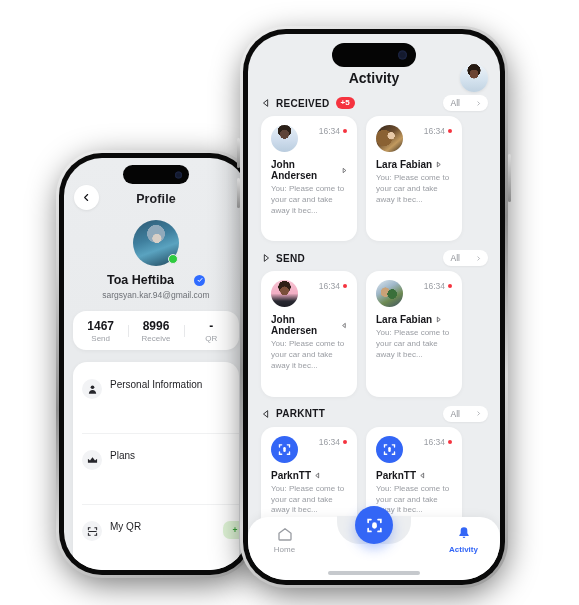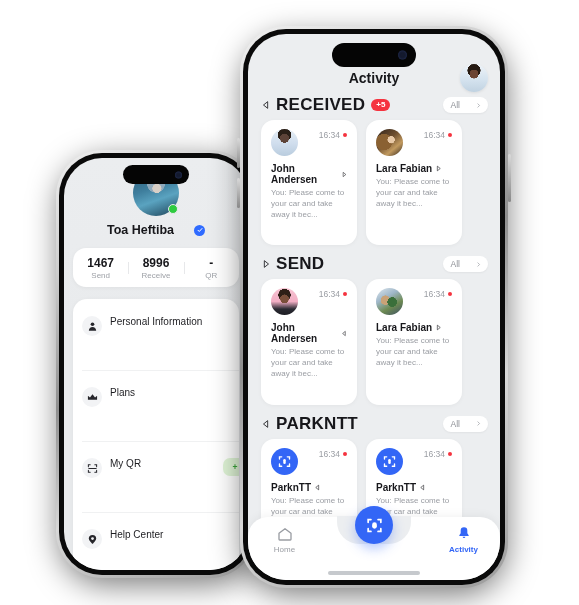--- a/index.html
+++ b/index.html
@@ -232,21 +232,21 @@
     overflow: hidden;
   }
 
   .sec-head {
     display: flex; align-items: center;
     padding: 9px 12px 5px 13px;
   }
   .sec-ico { margin-right: 5px; display: flex; }
   .sec-ico svg { width: 10px; height: 10px; }
   .sec-title {
-    font-size: 17px; font-weight: bold;
+    font-size: 10px; font-weight: bold;
     color: #17171b; letter-spacing: .3px;
   }
   .sec-badge {
     margin-left: 6px;
     background: #f5333f;
     color: #fff;
     font-size: 8px; font-weight: bold;
     border-radius: 6px;
     padding: 2px 5px;
     line-height: 1;
@@ -423,34 +423,43 @@
   <div class="phone-shadow" id="shadow-left"></div>
   <div class="phone-shadow" id="shadow-right"></div>
 
   <div class="phone" id="phone-left">
     <div class="phone-inner-frame">
       <div class="screen">
         <div class="dyn-island">
           <div class="lens"></div>
         </div>
 
+        <div class="lp-header">
+          <div class="back-btn">
+            <svg viewBox="0 0 24 24" fill="none" stroke="#17171b" stroke-width="3" stroke-linecap="round" stroke-linejoin="round">
+                <polyline points="15 4 7 12 15 20"></polyline>
+              </svg>
+          </div>
+          <div class="lp-title">Profile</div>
+        </div>
 
         <div class="lp-avatar-wrap">
           <div class="lp-avatar ph-toa"></div>
           <div class="lp-online"></div>
         </div>
 
         <div class="lp-name-row">
           <span class="lp-name">Toa Heftiba</span>
           <span class="verified">
             <svg viewBox="0 0 24 24" fill="none" stroke="#fff" stroke-width="4" stroke-linecap="round" stroke-linejoin="round">
                 <polyline points="4 13 9 18 20 6"></polyline>
               </svg>
           </span>
         </div>
+        <div class="lp-email">sargsyan.kar.94@gmail.com</div>
 
         <div class="lp-stats">
           <div class="lp-stat">
             <div class="lp-stat-val">1467</div>
             <div class="lp-stat-lbl">Send</div>
           </div>
           <div class="lp-stat">
             <div class="lp-stat-val">8996</div>
             <div class="lp-stat-lbl">Receive</div>
           </div>

